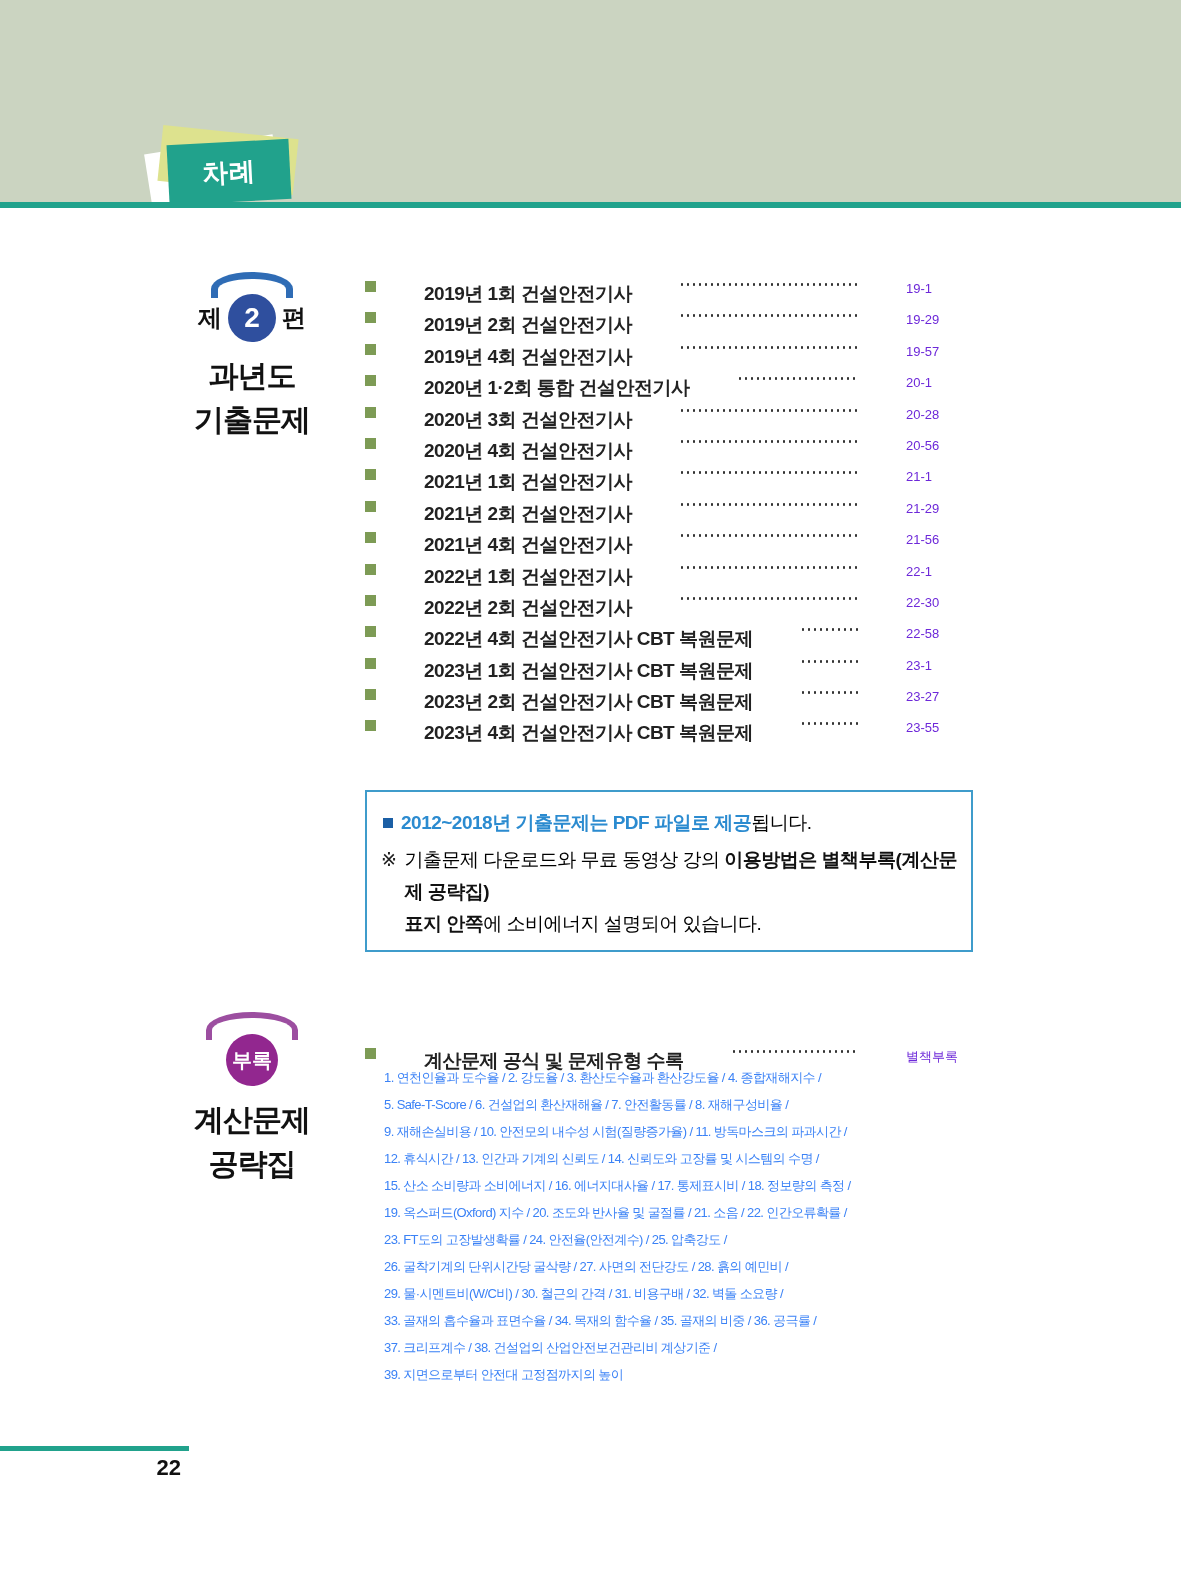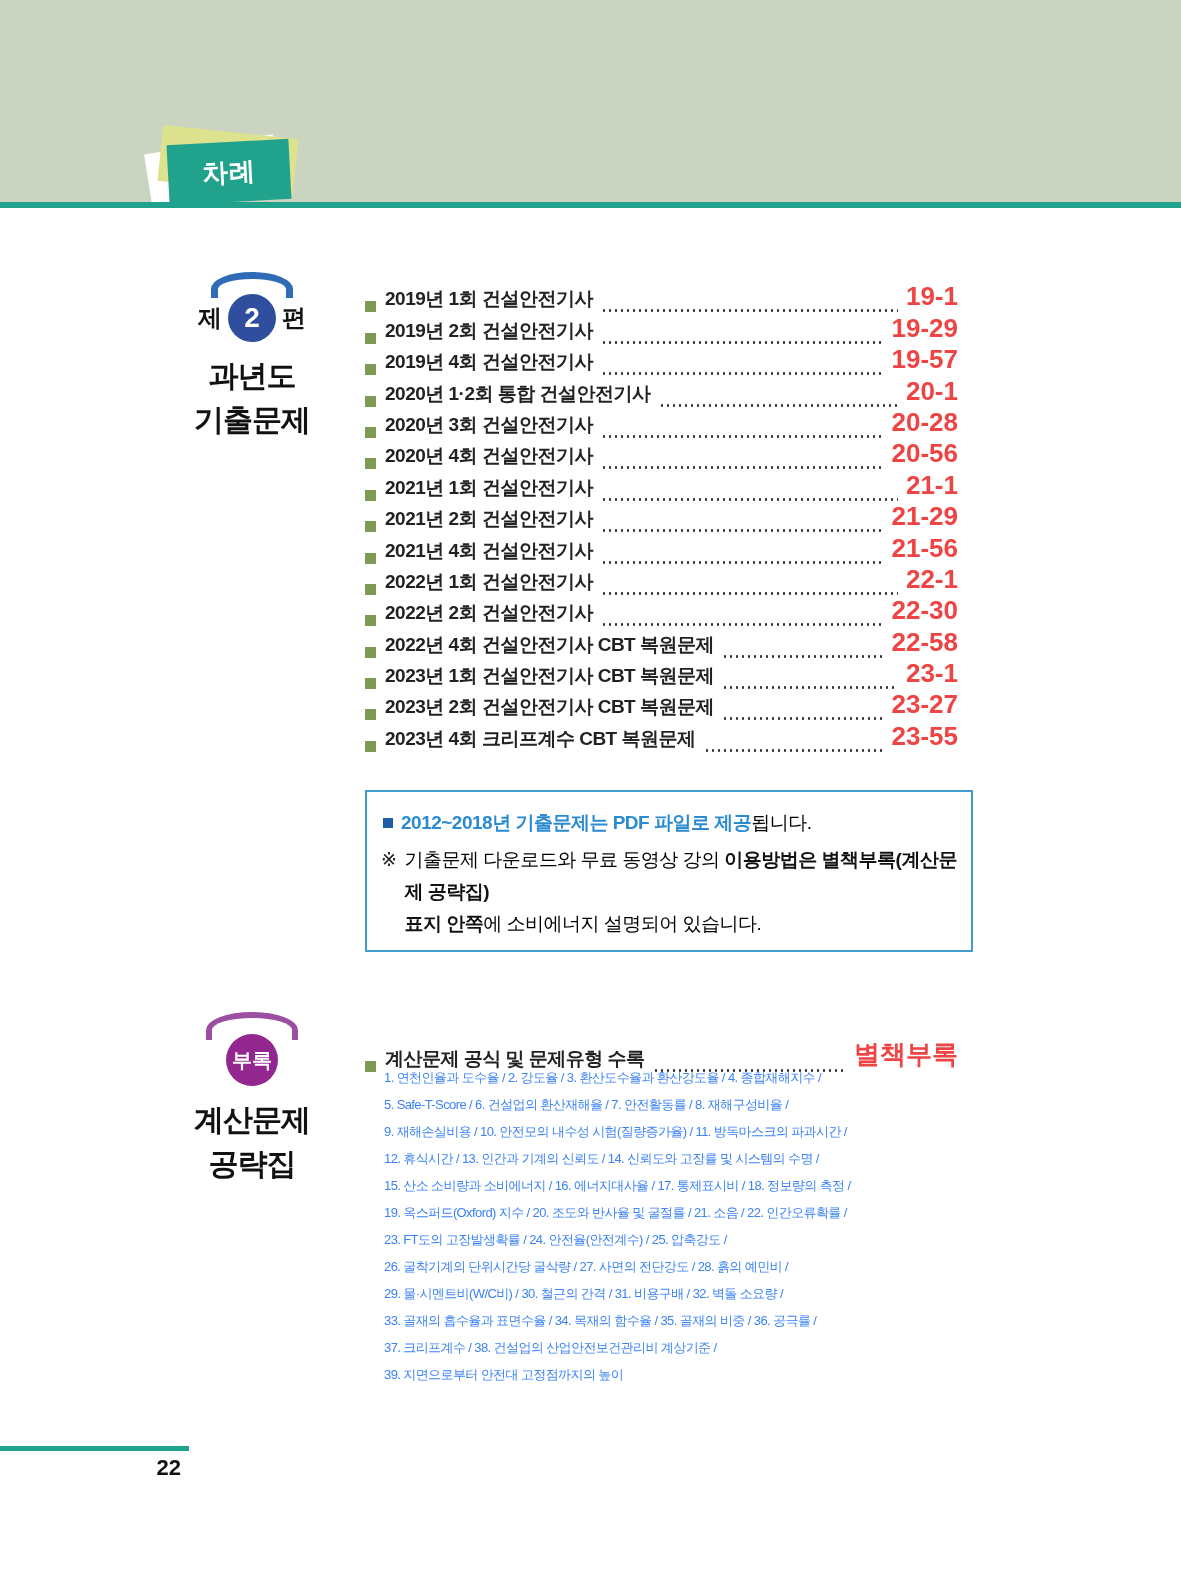--- a/index.html
+++ b/index.html
@@ -29,26 +29,26 @@
   .badge-side{font-size:24px;font-weight:bold;color:#111;}
   .badge-circle{width:48px;height:48px;border-radius:50%;background:#2f4f9e;color:#fff;
                 font-size:28px;font-weight:bold;display:flex;align-items:center;justify-content:center;}
   .badge-circle2{width:52px;height:52px;border-radius:50%;background:#92278f;color:#fff;
                  font-size:20px;font-weight:bold;display:flex;align-items:center;justify-content:center;
                  margin:-6px auto 0 auto;}
   .part-title{font-size:30px;font-weight:900;color:#111;line-height:44px;margin-top:12px;letter-spacing:-1px;}
 
   
   .toc-list{position:absolute;left:365px;top:281px;width:593px;}
-  .toc-row{display:flex;align-items:flex-end;height:31.4px;}
+  .toc-row{display:flex;align-items:flex-start;height:31.4px;gap:39px;}
   .sq{width:11px;height:11px;background:#7d9b55;margin-right:9px;flex:none;}
   .toc-label{font-size:19px;font-weight:bold;color:#222;white-space:nowrap;letter-spacing:-0.5px;}
   .leader{flex:1;height:3px;margin:2px 8px 0 8px;background-image:radial-gradient(circle,#333 1.1px,transparent 1.2px);
           background-size:6px 3px;background-repeat:repeat-x;background-position:left center;}
-  .toc-page{font-size:26px;font-weight:bold;color:#ef4444;min-width:52px;white-space:nowrap;}
+  .toc-page{font-size:13px;font-weight:normal;color:#6d28d9;min-width:52px;white-space:nowrap;}
 
   
   .info-box{position:absolute;left:365px;top:790px;width:608px;height:162px;border:2px solid #3f9ccb;
             box-sizing:border-box;padding:18px 14px 0 14px;}
   .box-row{display:flex;align-items:flex-start;font-size:19px;line-height:26px;margin-bottom:8px;letter-spacing:-0.5px;}
   .box-sq{width:10px;height:10px;background:#1b5fa5;margin:8px 8px 0 2px;flex:none;}
   .blue-text{color:#2b8bd0;font-weight:bold;}
   .red-text{color:#f15f5f;font-weight:bold;}
   .plain{color:#000000;}
   .note-marker{margin:0 8px 0 0;flex:none;color:#222;}
@@ -176,21 +176,21 @@
         <span class="toc-page">23-1</span>
       </div>
     <div class="toc-row">
         <span class="sq"></span>
         <span class="toc-label">2023년 2회 건설안전기사 CBT 복원문제</span>
         <span class="leader"></span>
         <span class="toc-page">23-27</span>
       </div>
     <div class="toc-row">
         <span class="sq"></span>
-        <span class="toc-label">2023년 4회 크리프계수 CBT 복원문제</span>
+        <span class="toc-label">2023년 4회 건설안전기사 CBT 복원문제</span>
         <span class="leader"></span>
         <span class="toc-page">23-55</span>
       </div>
   </div>
 
   <div class="info-box">
     <div class="box-row">
       <span class="box-sq"></span>
       <span><span class="blue-text">2012~2018년 기출문제는 PDF 파일로 제공</span><span class="plain">됩니다.</span></span>
     </div>

